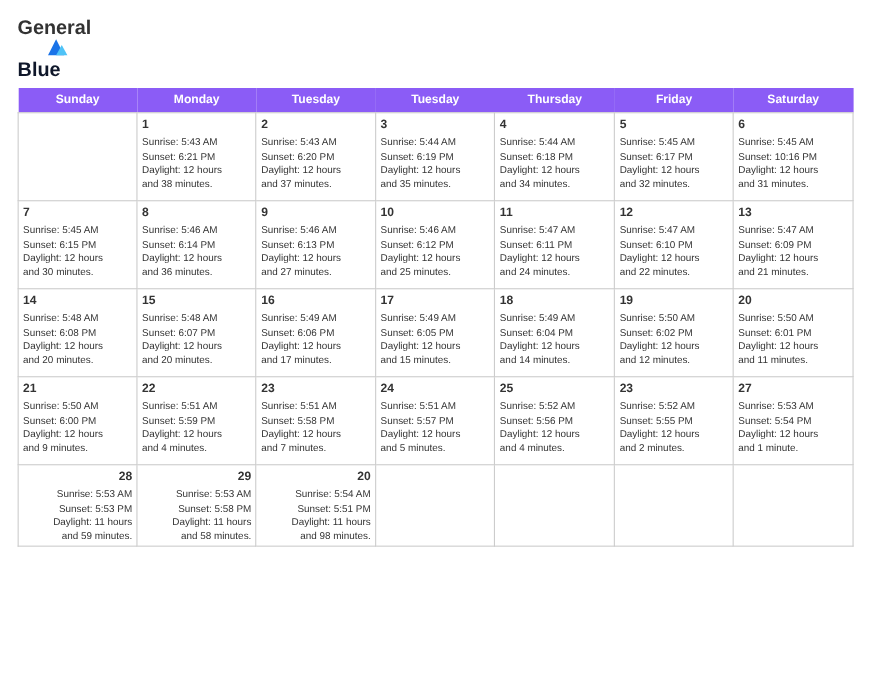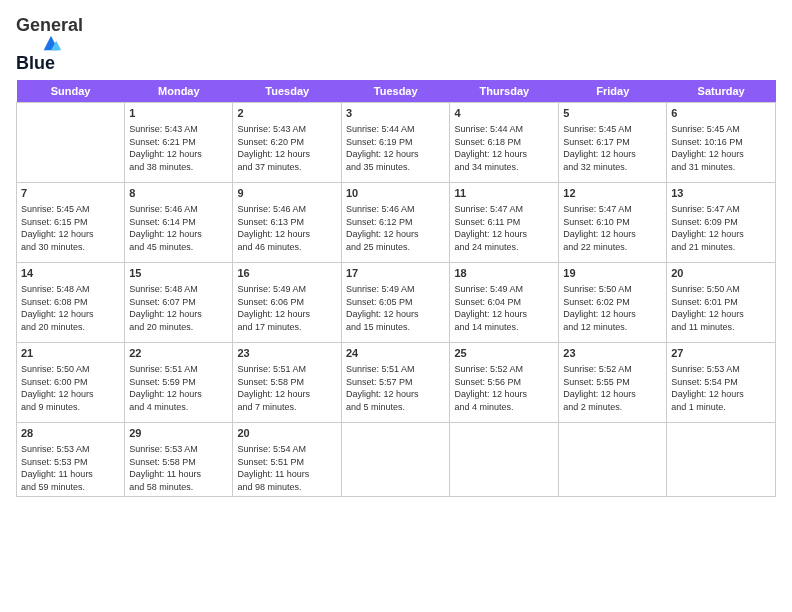--- a/index.html
+++ b/index.html
@@ -75,20 +75,21 @@
       line-height: 1.4;
     }
     .day-num {
       font-size: 11px;
       font-weight: bold;
       display: block;
       margin-bottom: 2px;
     }
     .last-row td {
       height: 65px;
+      text-align: right;
     }
   </style>
 </head>
 <body>
 
 <div class="page">
   <div class="header">
     <div class="logo">
       <div>
         <div style="display:flex;align-items:center;flex-direction:column;">
@@ -167,28 +168,28 @@
             <div>Sunrise: 5:45 AM</div>
             <div>Sunset: 6:15 PM</div>
             <div>Daylight: 12 hours</div>
             <div>and 30 minutes.</div>
           </td>
           <td>
             <span class="day-num">8</span>
             <div>Sunrise: 5:46 AM</div>
             <div>Sunset: 6:14 PM</div>
             <div>Daylight: 12 hours</div>
-            <div>and 45 minutes.</div>
+            <div>and 36 minutes.</div>
           </td>
           <td>
             <span class="day-num">9</span>
             <div>Sunrise: 5:46 AM</div>
             <div>Sunset: 6:13 PM</div>
             <div>Daylight: 12 hours</div>
-            <div>and 46 minutes.</div>
+            <div>and 27 minutes.</div>
           </td>
           <td>
             <span class="day-num">10</span>
             <div>Sunrise: 5:46 AM</div>
             <div>Sunset: 6:12 PM</div>
             <div>Daylight: 12 hours</div>
             <div>and 25 minutes.</div>
           </td>
           <td>
             <span class="day-num">11</span>

